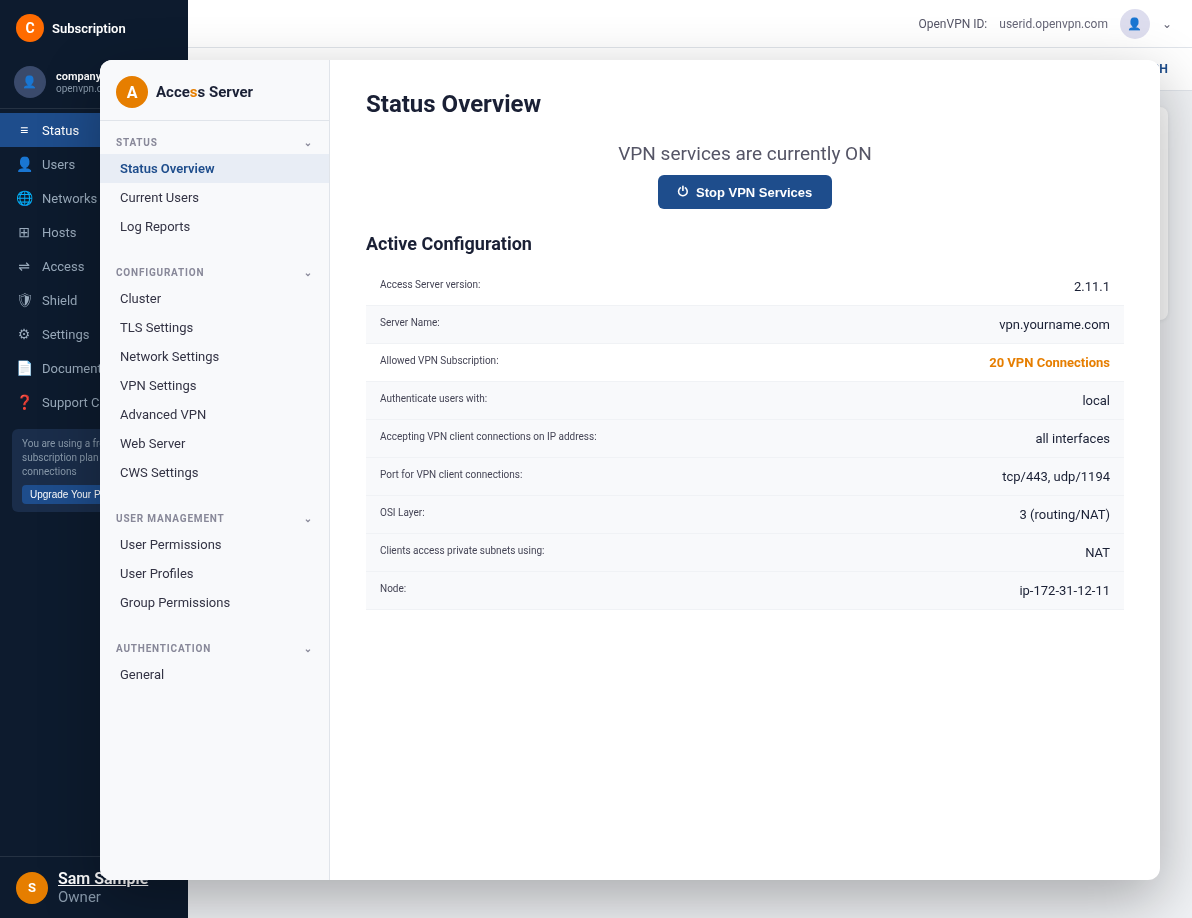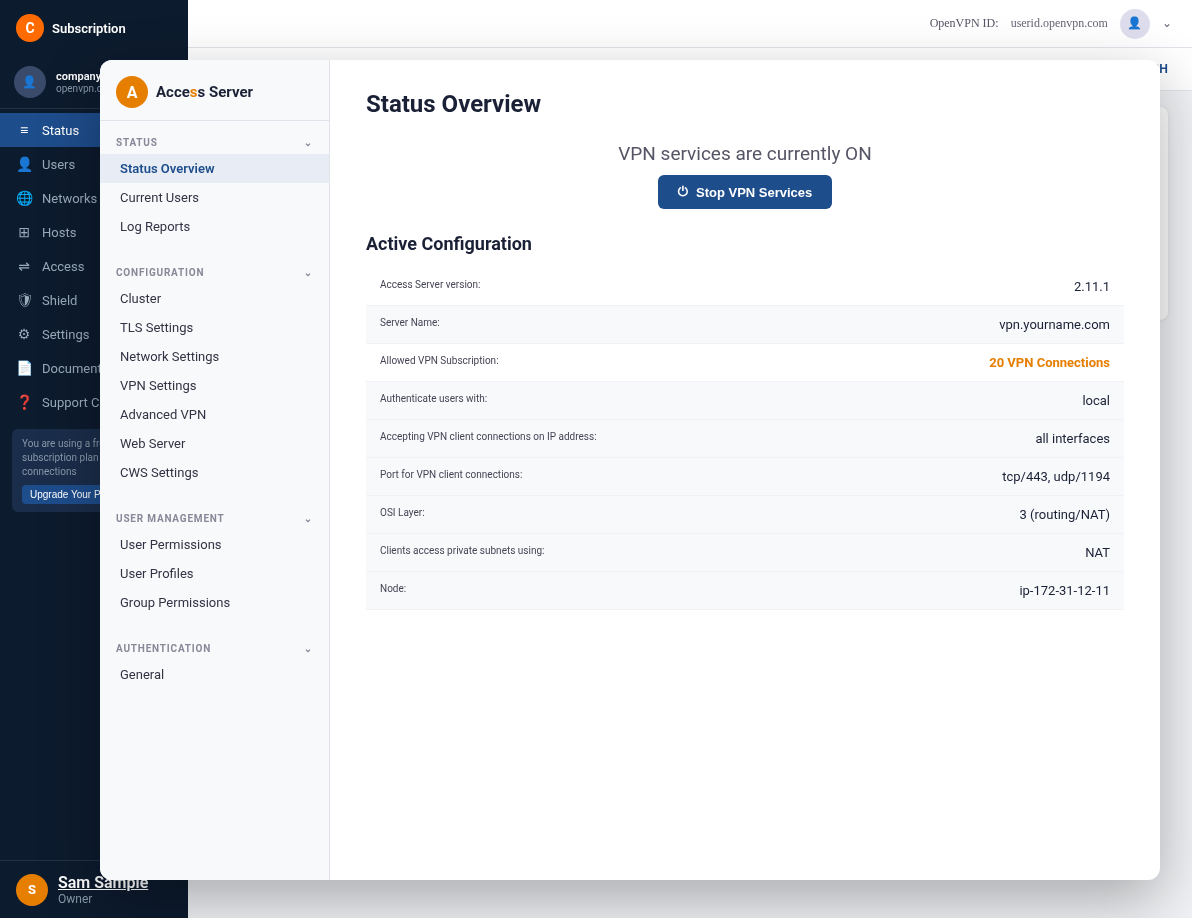--- a/index.html
+++ b/index.html
@@ -105,21 +105,21 @@
       border-top: 1px solid rgba(255,255,255,0.1);
     }
     .cc-user-avatar {
       width: 32px; height: 32px;
       background: #e67e00;
       border-radius: 50%;
       display: flex; align-items: center; justify-content: center;
       color: white; font-size: 13px; font-weight: bold;
     }
     .cc-user-name { color: white; font-size: 16px; font-weight: 600; text-decoration: underline; }
-    .cc-user-role { color: #8899aa; font-size: 12px; }
+    .cc-user-role { color: #8899aa; font-size: 15px; }
 
     
     .main-area {
       position: absolute;
       top: 0; left: 188px;
       right: 0; bottom: 0;
       background: #f0f2f5;
     }
 
     
@@ -127,21 +127,20 @@
       background: white;
       height: 48px;
       display: flex;
       align-items: center;
       justify-content: flex-end;
       padding: 0 20px;
       gap: 12px;
       border-bottom: 1px solid #e0e4ea;
       font-size: 12px;
       color: #667;
-      font-family: Liberation Serif, serif;
     }
     .main-topbar .openvpn-id { color: #556; }
     .topbar-avatar {
       width: 30px; height: 30px;
       background: #dde;
       border-radius: 50%;
       display: flex; align-items: center; justify-content: center;
       font-size: 12px; color: #556;
     }
 

